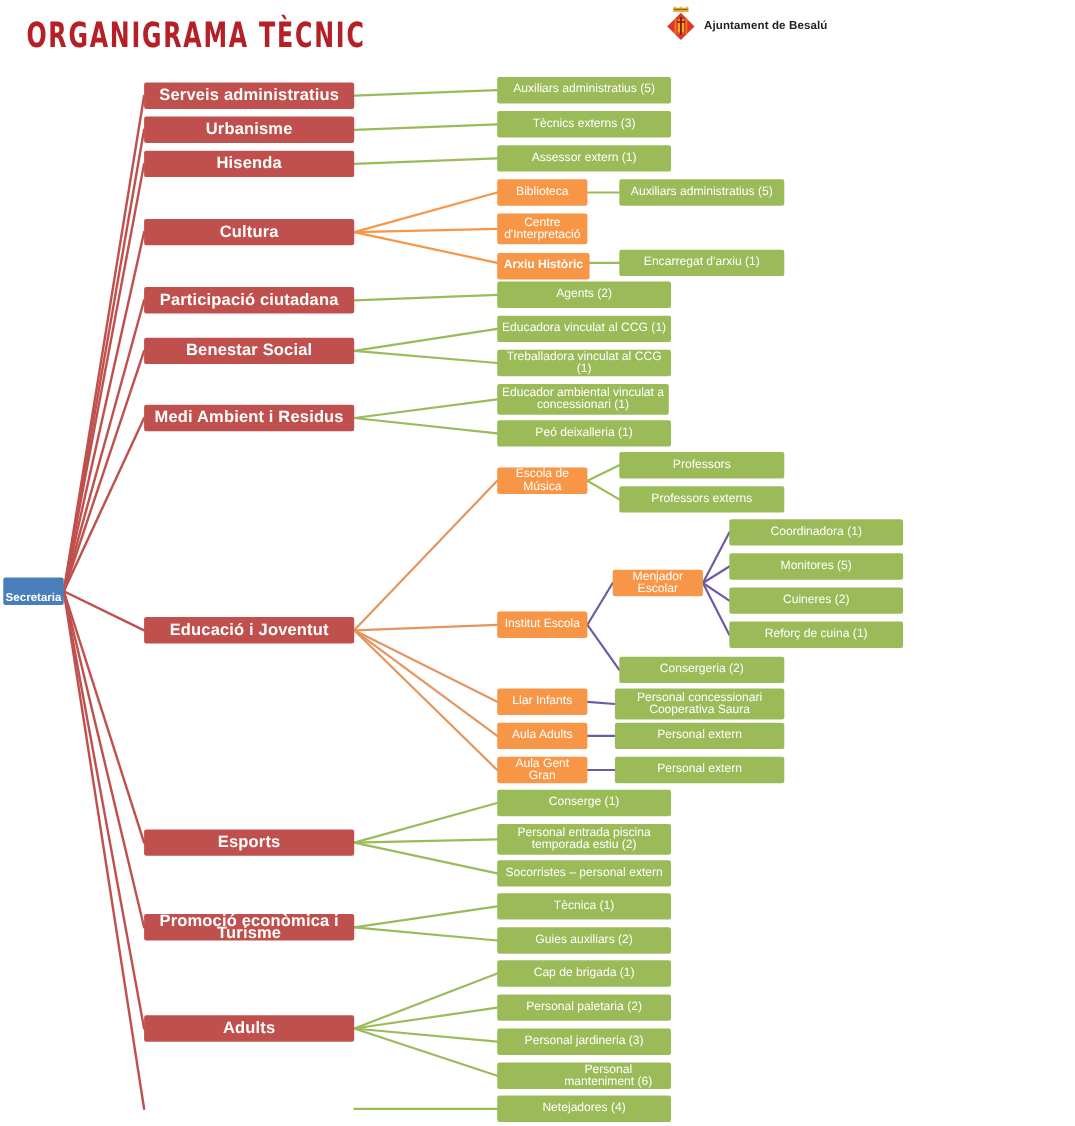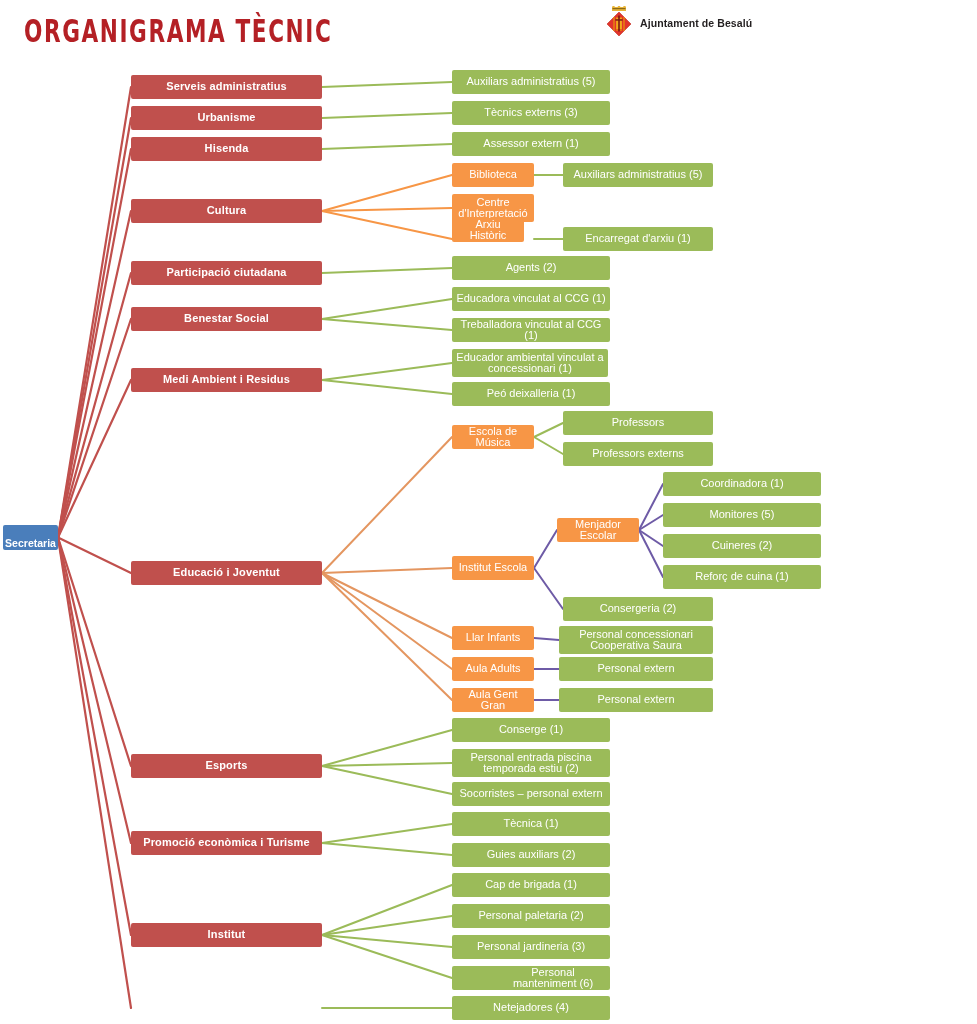--- a/index.html
+++ b/index.html
@@ -31,21 +31,21 @@
   
   .node{
     position:absolute;box-sizing:border-box;
     display:flex;align-items:center;justify-content:center;
     text-align:center;color:#ffffff;
     border-radius:2px;
     padding:1px 4px;
     line-height:11.5px;
     overflow:hidden;
   }
-  .node.red{background:#C0504D;font-weight:700;font-size:11px;letter-spacing:.15px;}
+  .node.red{background:#C0504D;font-weight:700;font-size:15px;letter-spacing:.15px;}
   .node.green{background:#9BBB59;font-weight:400;font-size:11px;}
   .node.orange{background:#F79646;font-weight:400;font-size:11px;}
   .node.blue{background:#4A7EBB;font-weight:700;font-size:10.5px;align-items:flex-end;}
 </style>
 </head>
 <body>
 
 <div id="stage">
 
   <svg id="wires" width="977" height="1024" viewBox="0 0 977 1024">
@@ -150,38 +150,38 @@
     <div class="node red" style="left: 131px; top: 561px; width: 191px; height: 24px;">
       <span>Educació i Joventut</span>
     </div>
     <div class="node red" style="left: 131px; top: 754px; width: 191px; height: 24px;">
       <span>Esports</span>
     </div>
     <div class="node red" style="left: 131px; top: 831px; width: 191px; height: 24px;">
       <span>Promoció econòmica i Turisme</span>
     </div>
     <div class="node red" style="left: 131px; top: 923px; width: 191px; height: 24px;">
-      <span>Institut</span>
+      <span>Adults</span>
     </div>
     <div class="node green" style="left: 452px; top: 70px; width: 158px; height: 24px;">
       <span>Auxiliars administratius (5)</span>
     </div>
     <div class="node green" style="left: 452px; top: 101px; width: 158px; height: 24px;">
       <span>Tècnics externs (3)</span>
     </div>
     <div class="node green" style="left: 452px; top: 132px; width: 158px; height: 24px;">
       <span>Assessor extern (1)</span>
     </div>
     <div class="node orange" style="left: 452px; top: 163px; width: 82px; height: 24px;">
       <span>Biblioteca</span>
     </div>
     <div class="node orange" style="left: 452px; top: 194px; width: 82px; height: 28px;">
       <span>Centre d'Interpretació</span>
     </div>
-    <div class="node orange" style="left: 452px; top: 218px; width: 72px; height: 24px;">
+    <div class="node orange" style="left: 452px; top: 230px; width: 84px; height: 24px; font-weight: bold;">
       <span>Arxiu Històric</span>
     </div>
     <div class="node green" style="left: 563px; top: 163px; width: 150px; height: 24px;">
       <span>Auxiliars administratius (5)</span>
     </div>
     <div class="node green" style="left: 563px; top: 227px; width: 150px; height: 24px;">
       <span>Encarregat d'arxiu (1)</span>
     </div>
     <div class="node green" style="left: 452px; top: 256px; width: 158px; height: 24px;">
       <span>Agents (2)</span>

